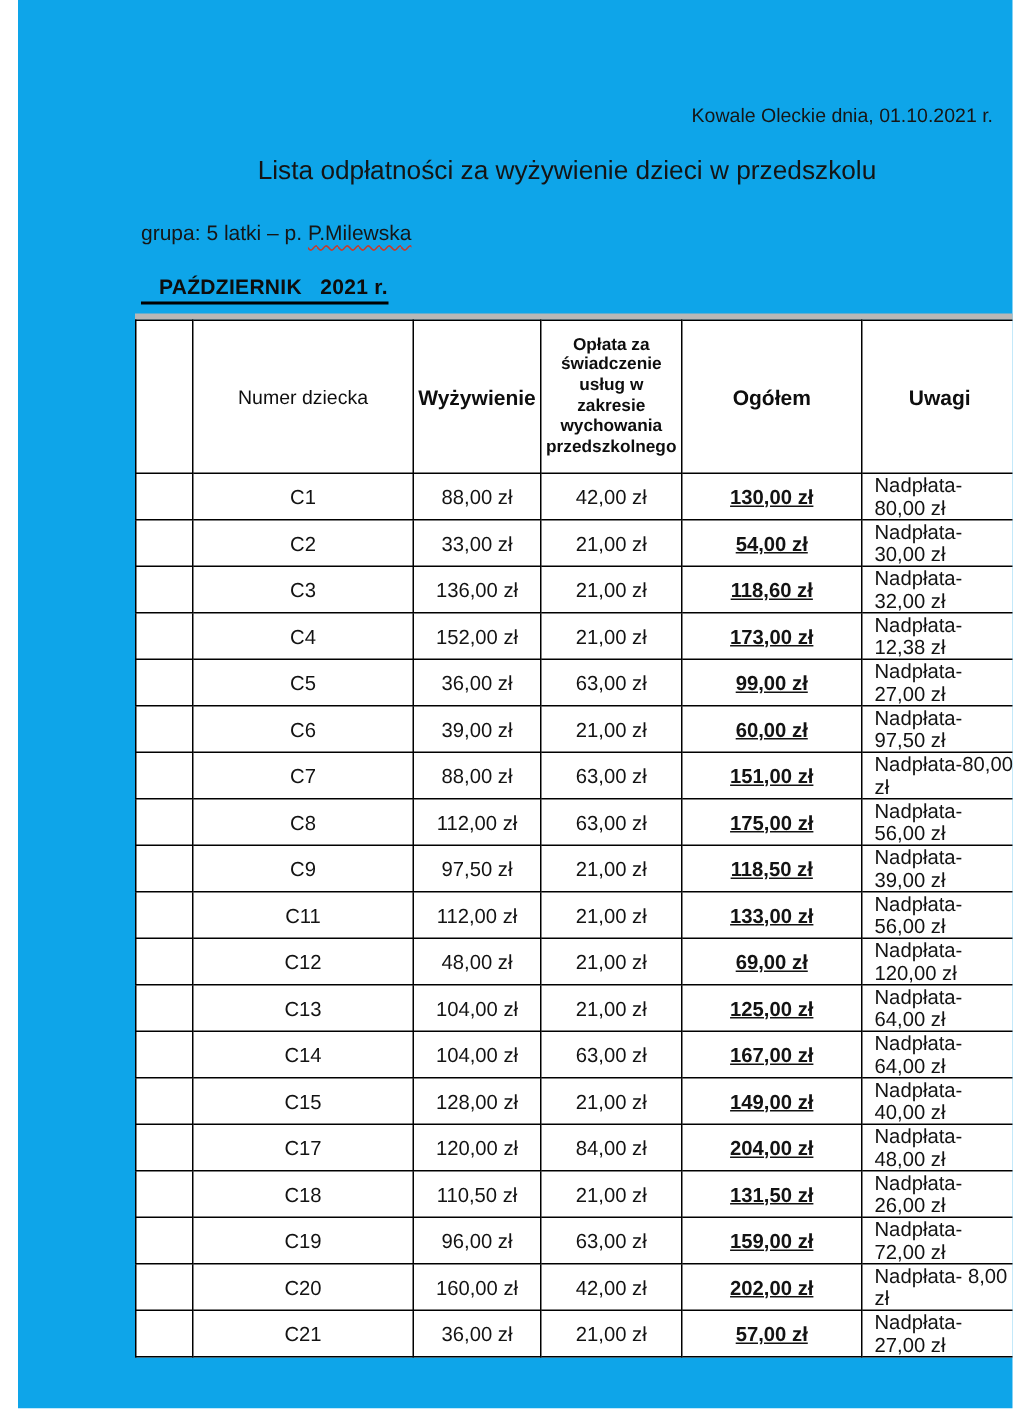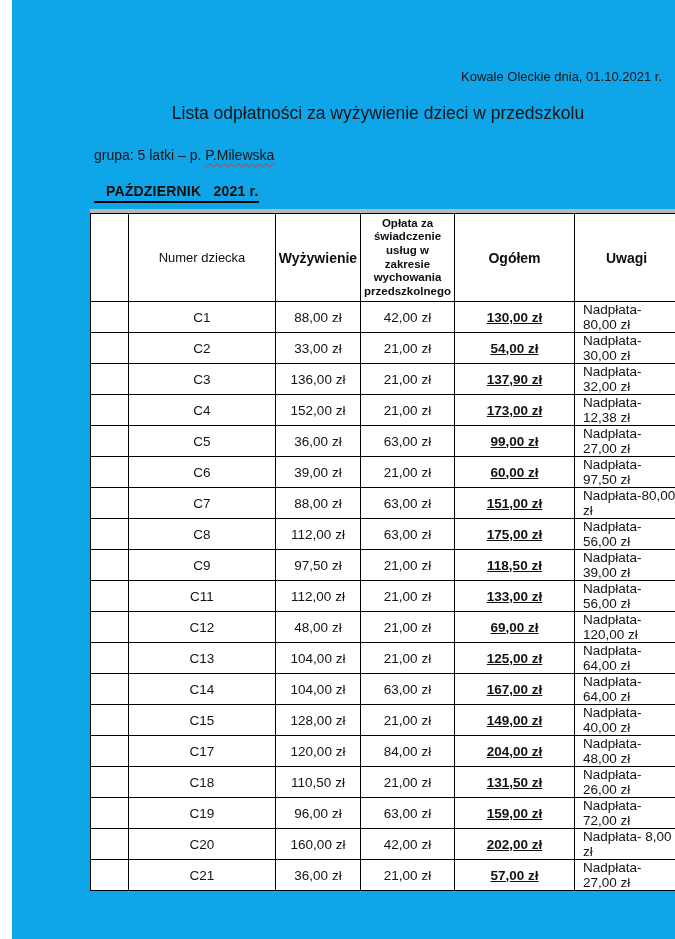--- a/index.html
+++ b/index.html
@@ -18,21 +18,21 @@
   .month-inner { border-bottom:2px solid #000; padding-bottom:2px; white-space:pre;
                  letter-spacing:0.2px; color:#0d0d0d;padding-left:12px; }
 
   .gray-top   { position:absolute; left:78px;  top:209px; width:597px; height:4px;  background:#b7b7b7; }
   .gray-right { position:absolute; left:671px; top:211px; width:2px;  height:625px; background:#d2d2d2; }
 
   table.payments { position:absolute; left:78px; top:213px; width:588px;
                    border-collapse:collapse; table-layout:fixed; background:#fff; }
   .payments th, .payments td { border:1px solid #000; text-align:center;
                                vertical-align:middle; overflow:hidden; }
-  .payments thead th { height:88px; color:#0e0e0e; }
+  .payments thead th { height:102px; color:#0e0e0e; }
   th.h-empty { }
   th.h-num  { font-weight:400; font-size:13px; }
   th.h-bold { font-weight:700; font-size:14px; }
   th.h-fee  { font-weight:700; font-size:11.5px; line-height:1.18; padding:0 2px; }
   .payments tbody td { height:22.2px; font-size:13.5px; color:#131313; }
   td.cell-id    { font-size:13.5px;margin-left:20px; }
   td.cell-money { font-size:13.5px; }
   td.cell-total { font-weight:700; font-size:13px;text-decoration:underline; }
   td.cell-notes { font-size:10.5px; text-align:left; padding-left:8px; color:#1c1c1c; }
 </style>
@@ -88,21 +88,21 @@
     <td class="cell-money">21,00 zł</td>
     <td class="cell-total">54,00 zł</td>
     <td class="cell-notes">Nadpłata- 30,00 zł</td>
   </tr>
 
   <tr>
     <td class="cell-lp"></td>
     <td class="cell-id">C3</td>
     <td class="cell-money">136,00 zł</td>
     <td class="cell-money">21,00 zł</td>
-    <td class="cell-total">137,90 zł</td>
+    <td class="cell-total">118,60 zł</td>
     <td class="cell-notes">Nadpłata- 32,00 zł</td>
   </tr>
 
   <tr>
     <td class="cell-lp"></td>
     <td class="cell-id">C4</td>
     <td class="cell-money">152,00 zł</td>
     <td class="cell-money">21,00 zł</td>
     <td class="cell-total">173,00 zł</td>
     <td class="cell-notes">Nadpłata- 12,38 zł</td>

